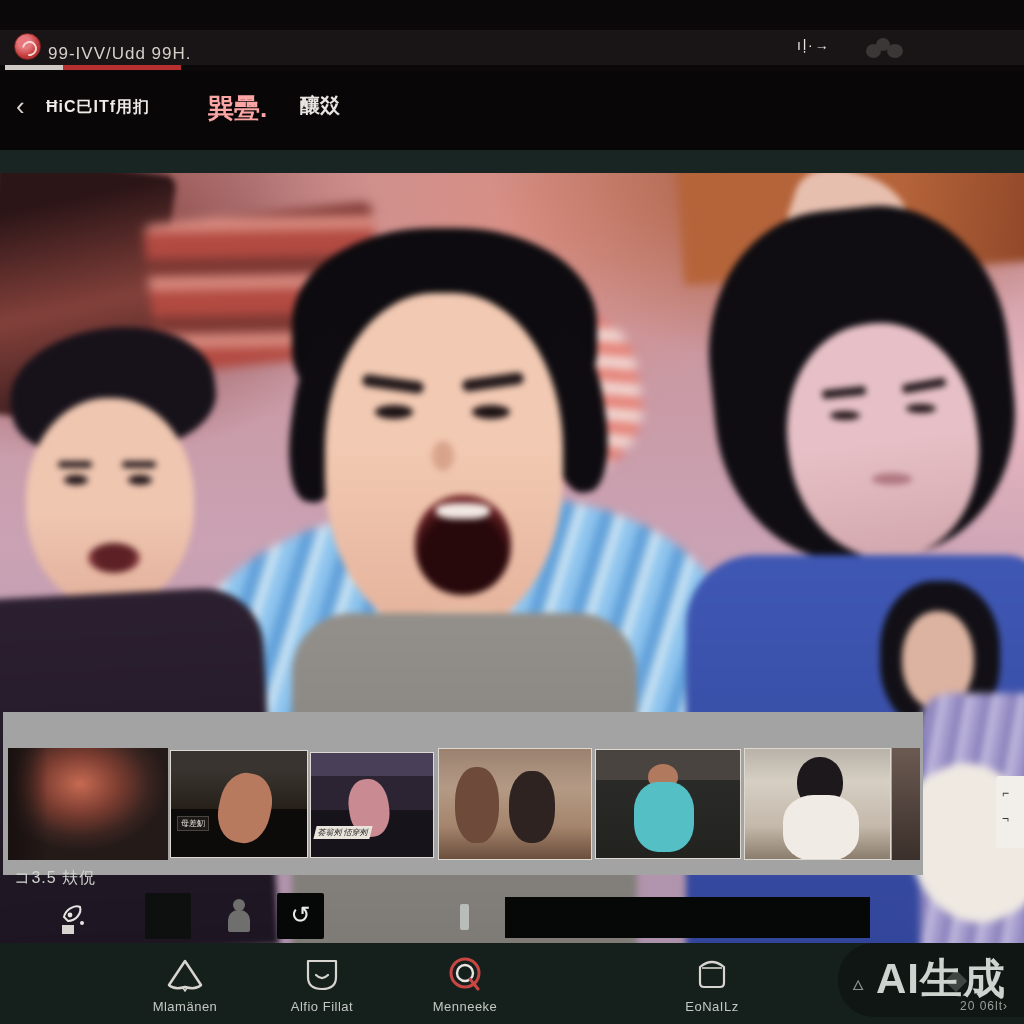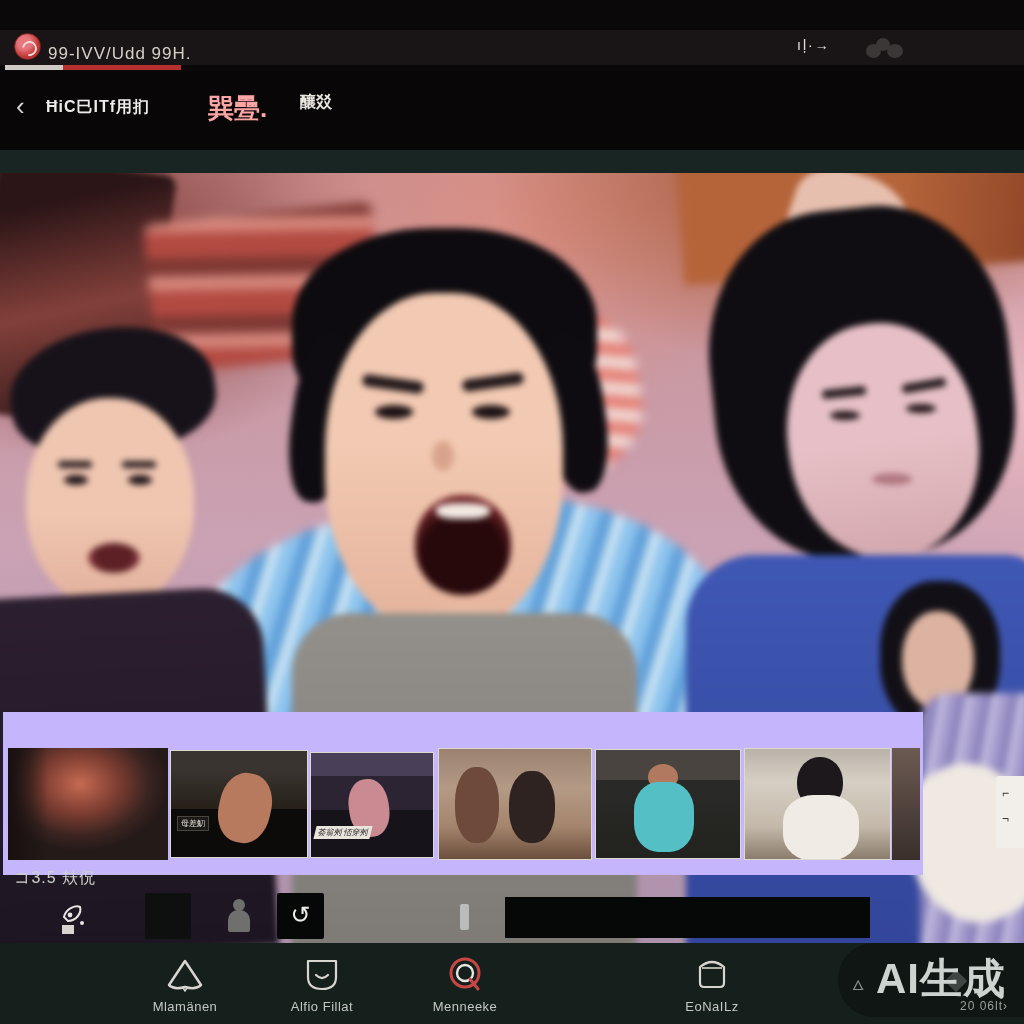--- a/index.html
+++ b/index.html
@@ -23,21 +23,21 @@
   .cluster-icon i:nth-child(2){left:10px;top:0;width:14px;height:13px;}
   .cluster-icon i:nth-child(3){left:21px;top:6px;width:16px;height:14px;}
   .progress{position:absolute;left:0;top:65px;width:1024px;height:6px;background:#0a0808;}
   .progress .seg-gray{position:absolute;left:5px;top:0;width:58px;height:5px;background:#cfcac6;}
   .progress .seg-red{position:absolute;left:63px;top:0;width:118px;height:5px;background:#b5302e;}
 
   .nav-row{position:absolute;left:0;top:71px;width:1024px;height:79px;background:#080607;}
   .back{position:absolute;left:16px;top:22px;color:#d9d5d0;font-size:26px;line-height:26px;}
   .nav-t1{position:absolute;left:46px;top:26px;color:#efece8;font-size:16px;font-weight:bold;letter-spacing:1px;}
   .nav-t2{position:absolute;left:208px;top:20px;color:#fca5a5;font-size:26px;font-weight:bold;}
-  .nav-t3{position:absolute;left:300px;top:21px;color:#e9e5e0;font-size:16px;font-weight:bold;}
+  .nav-t3{position:absolute;left:300px;top:21px;color:#e9e5e0;font-size:20px;font-weight:bold;}
   .teal-band{position:absolute;left:0;top:150px;width:1024px;height:23px;background:#182522;}
 
   
   .photo{position:absolute;left:0;top:173px;width:1024px;height:775px;overflow:hidden;
     background:
       radial-gradient(55% 45% at 78% 0%, #a85a36 0%, rgba(168,90,54,0) 55%),
       radial-gradient(42% 38% at 99% 30%, #e9b9c4 0%, rgba(233,185,196,0) 60%),
       radial-gradient(46% 40% at 52% 6%, #d98f84 0%, rgba(217,143,132,0) 60%),
       radial-gradient(48% 44% at 8% 10%, #7e3a36 0%, rgba(126,58,54,0) 62%),
       linear-gradient(180deg,#c98f90 0%,#caa2b4 48%,#ac91ab 100%);}
@@ -108,21 +108,21 @@
   
   .sw-hair{left:880px;top:408px;width:120px;height:150px;border-radius:45%;background:#121016;}
   .sw-face{left:902px;top:438px;width:72px;height:98px;border-radius:48%;background:#dcb3a0;}
   .corner-person{left:920px;top:520px;width:110px;height:280px;
     background:repeating-linear-gradient(100deg,#a79ecf 0 10px,#8d84bd 10px 20px,#c8c2e2 20px 26px);
     border-radius:30px 0 0 0;filter:blur(2px);}
   .white-shoulder{left:908px;top:590px;width:130px;height:160px;border-radius:45%;
     background:#efe9e2;transform:rotate(-25deg);filter:blur(2px);}
 
   
-  .filmstrip{position:absolute;left:3px;top:712px;width:920px;height:163px;background:#c4b5fd;}
+  .filmstrip{position:absolute;left:3px;top:712px;width:920px;height:163px;background:#a3a3a3;}
   .thumb{position:absolute;top:36px;height:112px;overflow:hidden;}
   .thumb.bordered{border:1px solid #ddd8d0;}
   .t1{left:5px;width:160px;background:
       radial-gradient(55% 60% at 45% 32%,#c66a52 0%,#7a3c30 45%,#3a2420 78%,#241a18 100%);}
   .t1 .shade{position:absolute;left:0;top:0;width:40px;height:112px;background:linear-gradient(90deg,#17100f,rgba(23,16,15,0));}
   .t2{left:167px;width:138px;height:108px;top:38px;background:
       linear-gradient(180deg,#3a3430 0%,#3a3430 18%,#262019 55%,#0d0b0a 55%,#0d0b0a 100%);}
   .t2 .fig{position:absolute;left:48px;top:22px;width:52px;height:70px;border-radius:45%;background:#b77a5e;transform:rotate(12deg);}
   .t2 .chip{position:absolute;left:6px;bottom:26px;background:#1c1a18;color:#e8e3da;font-size:8px;padding:1px 3px;border:1px solid #4a453e;}
   .t3{left:307px;width:124px;height:106px;top:40px;background:

